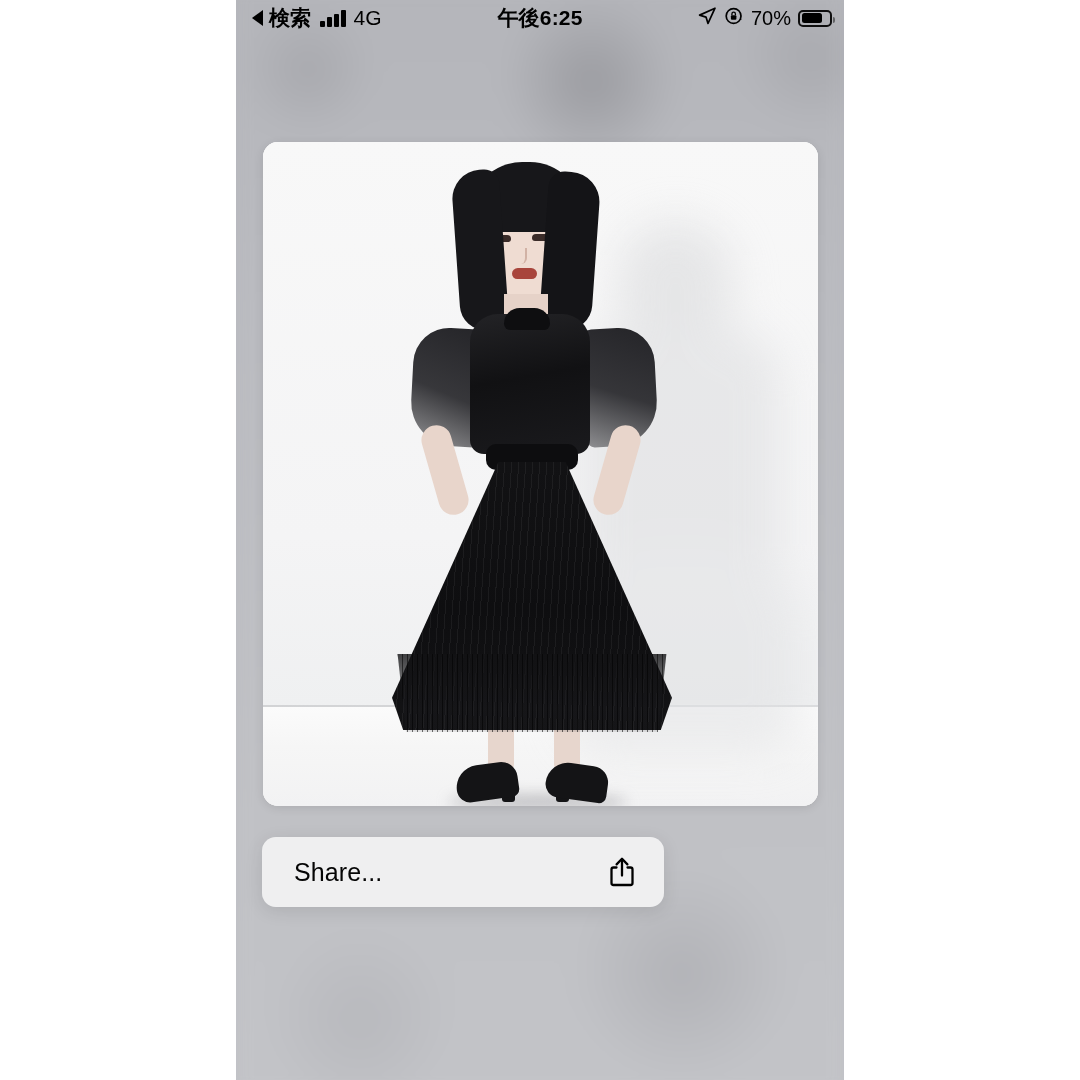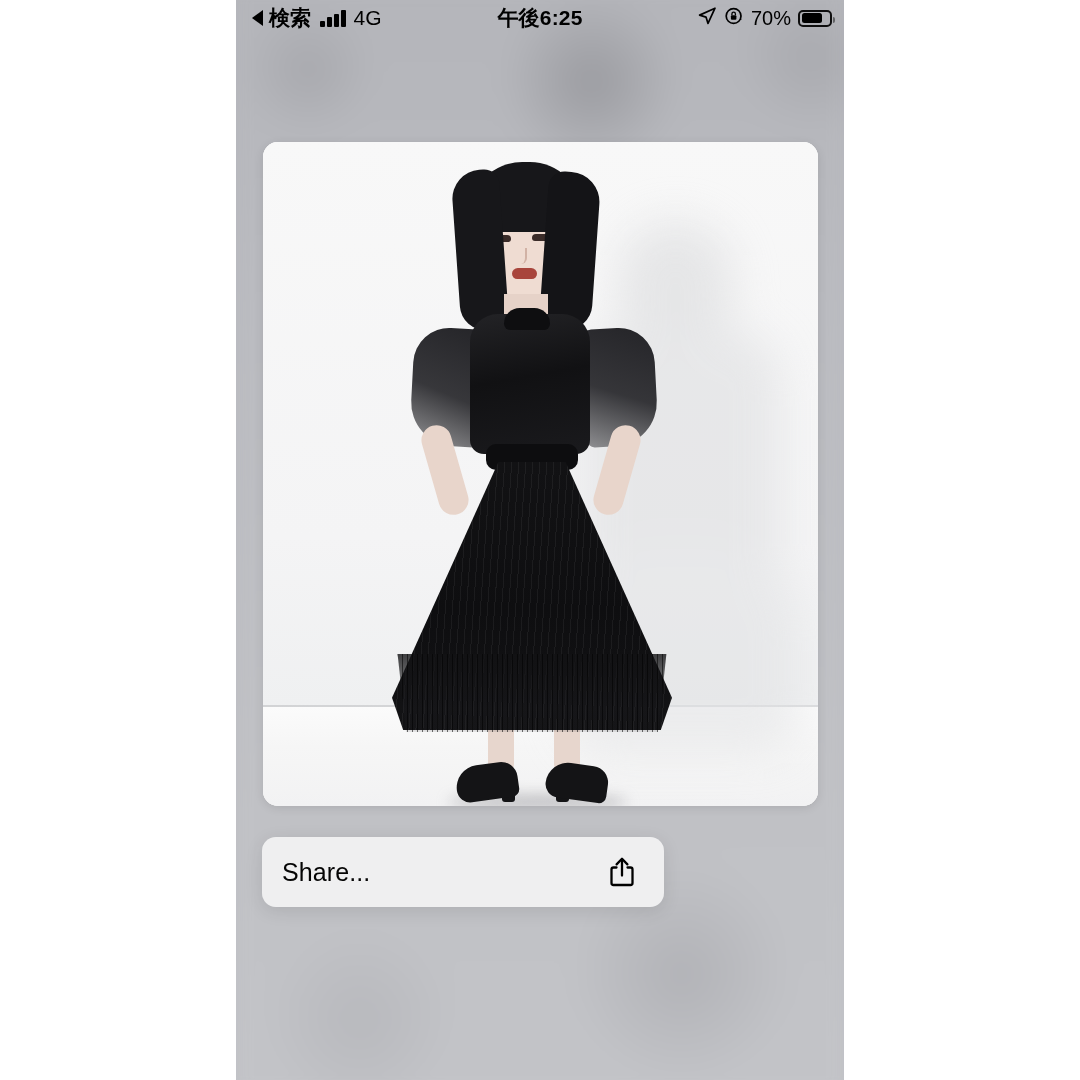--- a/index.html
+++ b/index.html
@@ -398,21 +398,21 @@
     overflow: hidden;
     z-index: 30;
     box-shadow: 0 4px 18px rgba(0,0,0,0.10);
   }
   .menu-item {
     position: relative;
     height: 70px;
     display: flex;
     align-items: center;
     justify-content: space-between;
-    padding: 0 26px 0 20px;
+    padding: 0 26px 0 32px;
     box-sizing: border-box;
     cursor: default;
     gap: 20px;
   }
   .menu-item + .menu-item {
     border-top: 1px solid rgba(60,60,67,0.22);
   }
   .menu-label {
     font-size: 25px;
     color: #050505;

